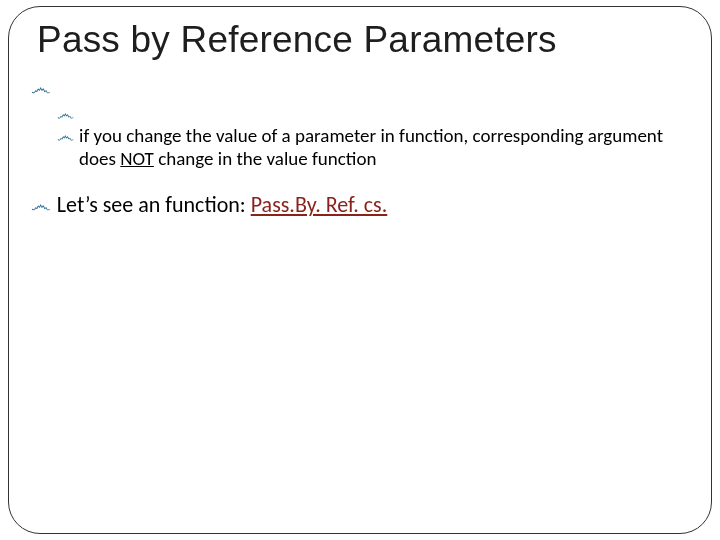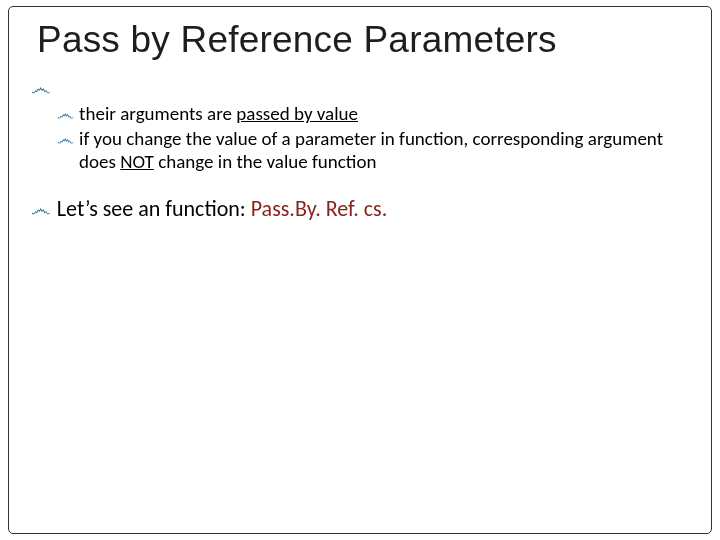--- a/index.html
+++ b/index.html
@@ -16,21 +16,21 @@
     width: 720px;
     height: 540px;
     padding: 6px 8px;
     position: relative;
   }
   .frame {
     box-sizing: border-box;
     width: 100%;
     height: 100%;
     border: 1.5px solid #333;
-    border-radius: 5px;
+    border-radius: 32px;
     padding: 10px 22px 14px 22px;
     overflow: hidden;
   }
   .title {
     font-family: Arial, "Helvetica Neue", sans-serif;
     font-size: 37px;
     font-weight: 400;
     color: #1e1e1e;
     margin: 2px 0 14px 6px;
     letter-spacing: 0.2px;
@@ -54,42 +54,39 @@
   .swirl {
     font-family: "Segoe UI Symbol", "DejaVu Sans", sans-serif;
     color: #2f6e94;
     font-size: 0.95em;
     flex: 0 0 auto;
     line-height: 1.1;
     position: relative;
     top: 2px;
   }
   .underline { text-decoration: underline; }
-  .file-link { color: #8a221c; }
+  .file-link { color: #8a221c; text-decoration: underline; }
   .blk { display: inline; }
   .group { margin-bottom: 22px; }
 </style>
 </head>
 <body>
 
 <div class="slide">
   <div class="frame">
 
     <div class="title">Pass by Reference Parameters</div>
 
     <div class="group">
       <div class="bullet-l1">
         <span class="swirl">෴</span>
       </div>
 
       <div class="bullet-l2">
         <span class="swirl">෴</span>
-        <span>
-          <span class="blk">their arguments are </span><span class="blk underline">passed by value</span>
-        </span>
       </div>
 
       <div class="bullet-l2">
         <span class="swirl">෴</span>
         <span>
           <span class="blk">if you change the value of a parameter in function, corresponding argument does </span><span class="blk underline">NOT</span><span class="blk"> change in the value function</span>
         </span>
       </div>
     </div>
 

